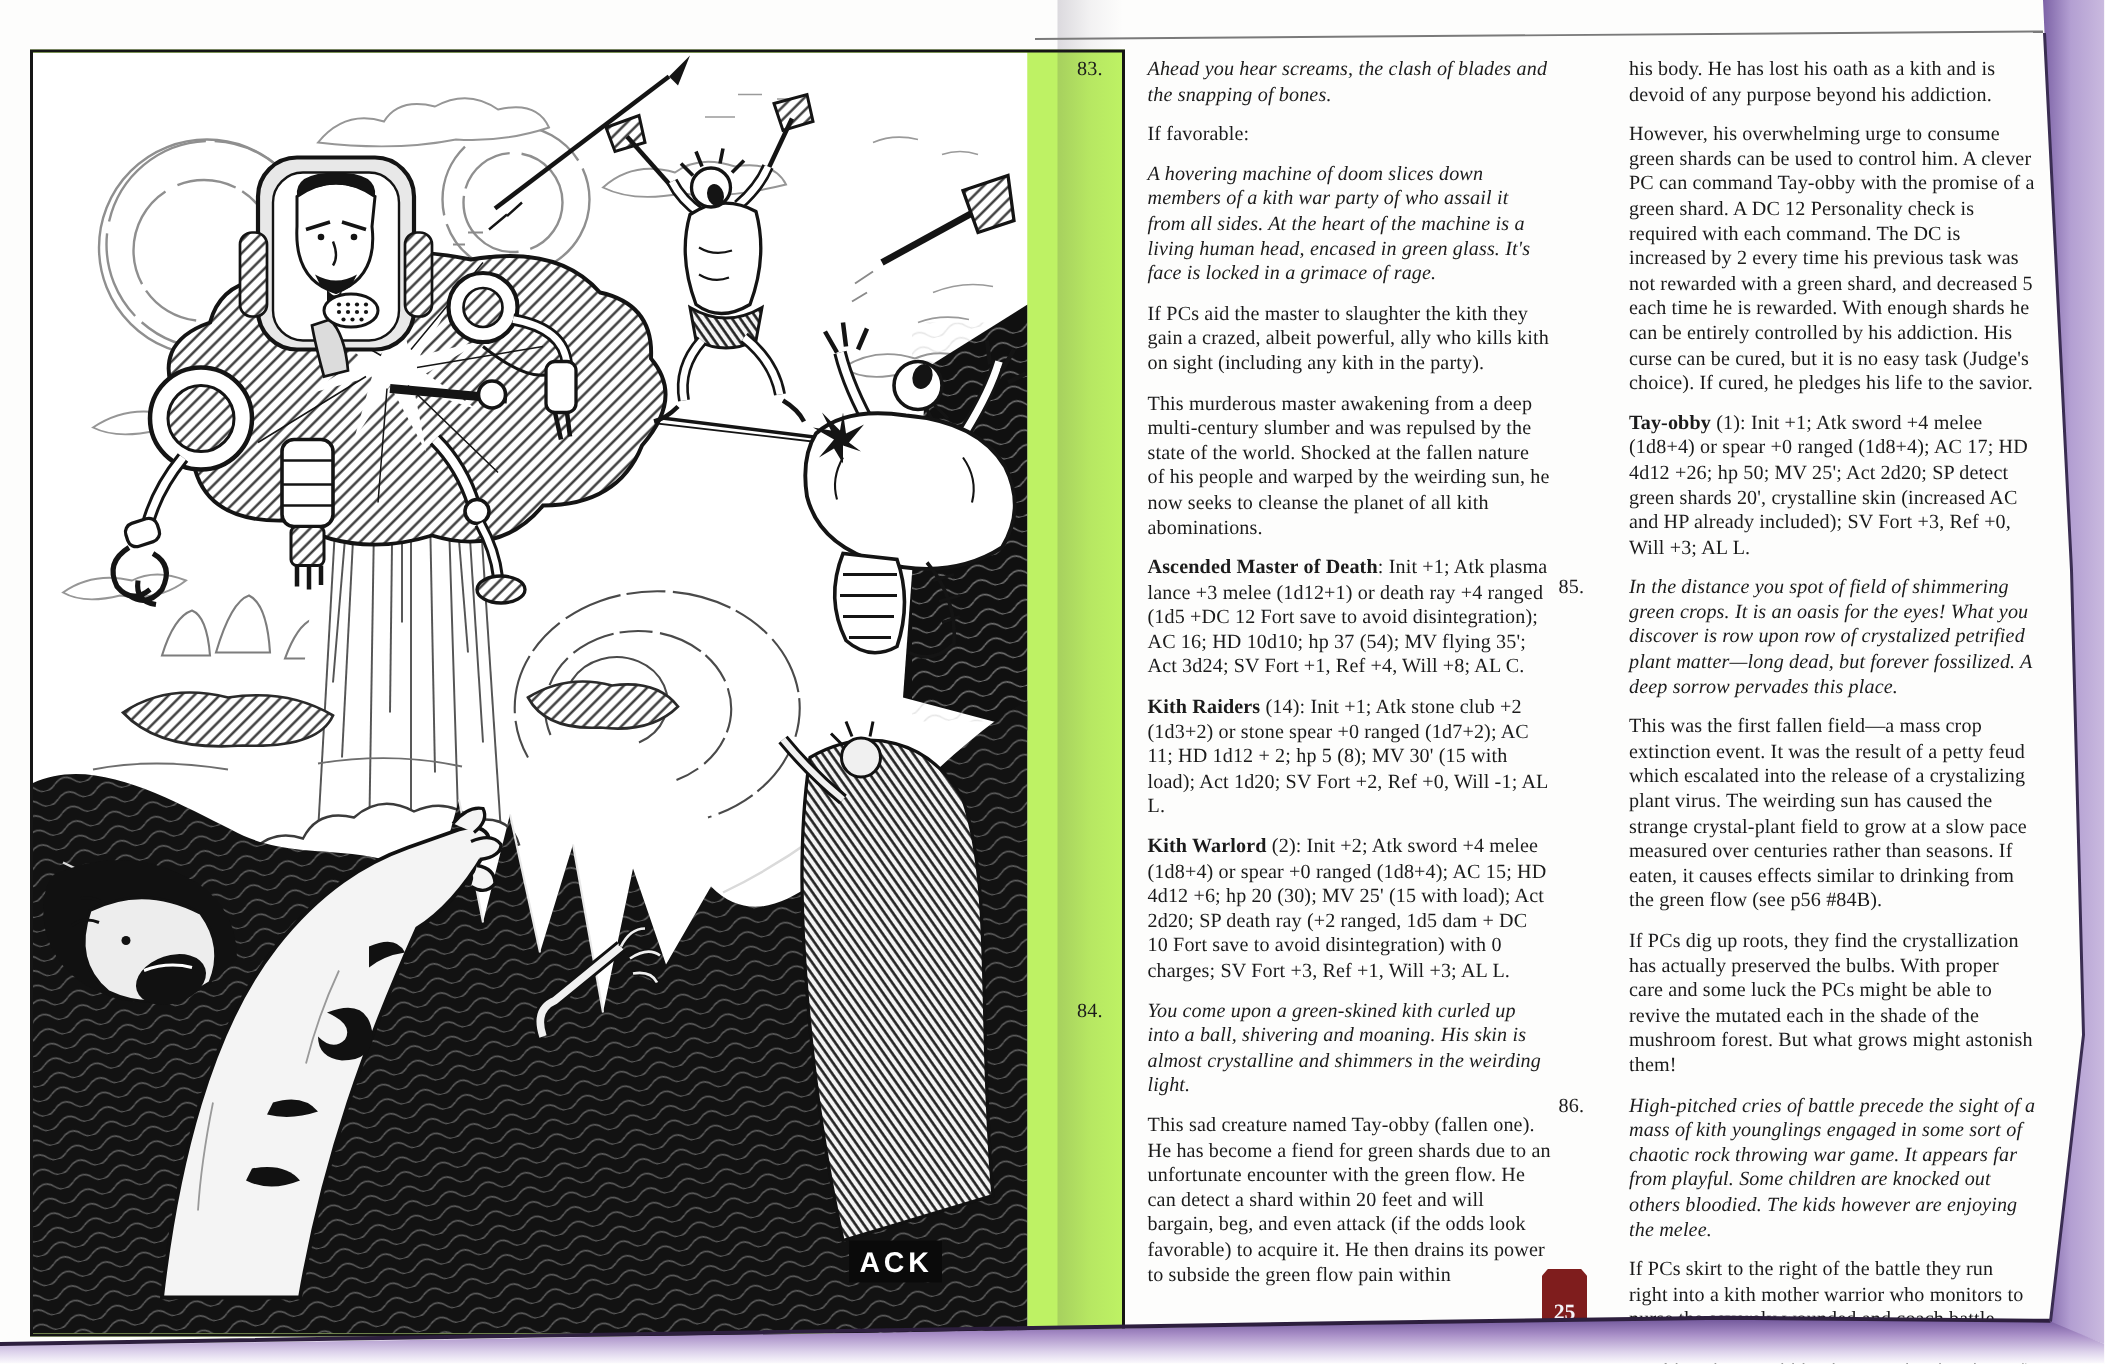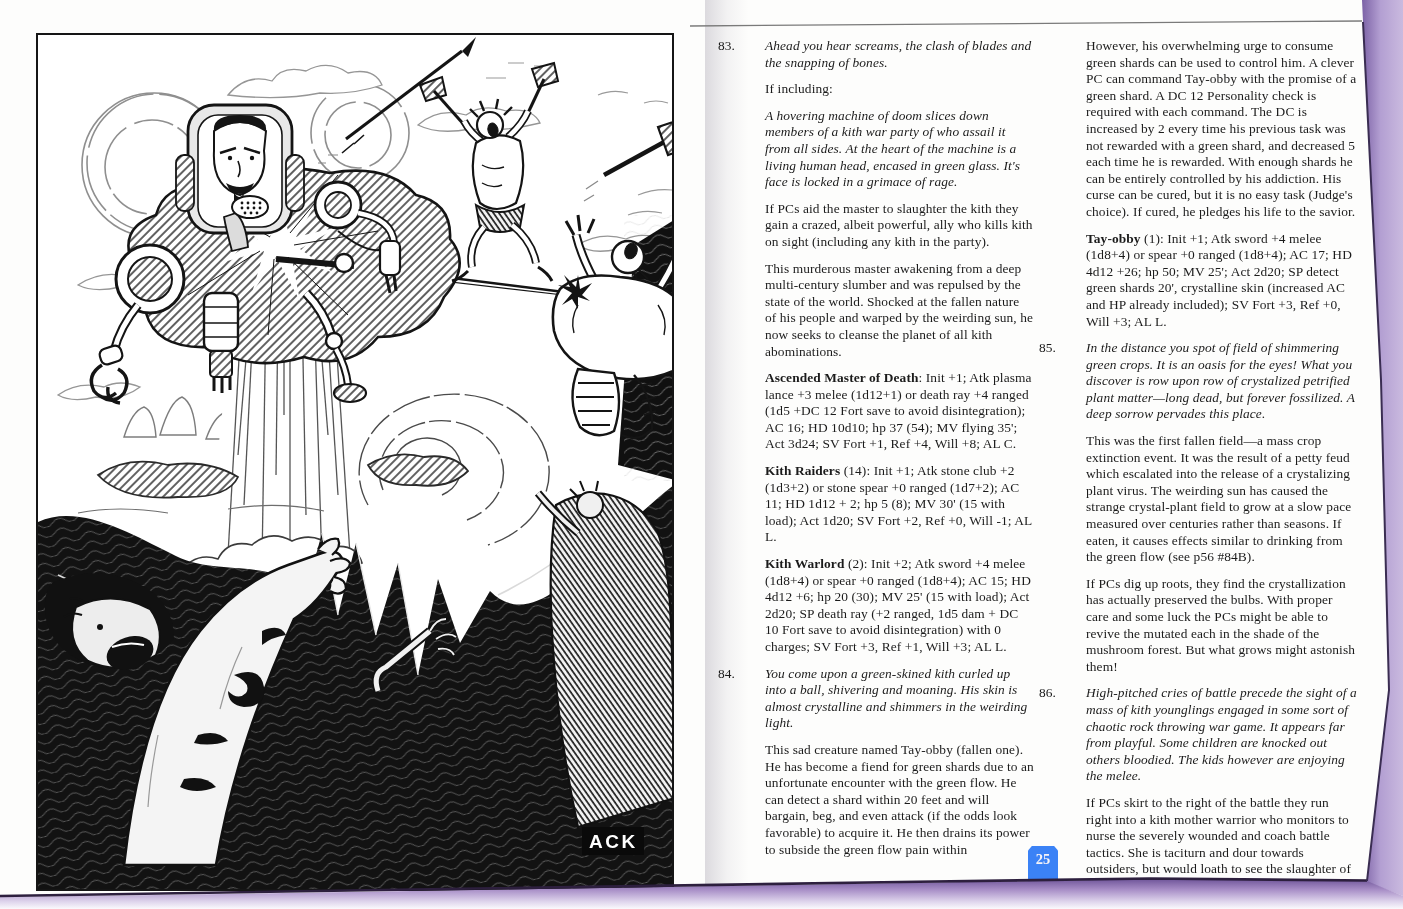--- a/index.html
+++ b/index.html
@@ -1,21 +1,21 @@
 <!DOCTYPE html>
 <html><head>
 <meta charset="utf-8">
 <style>
   html,body{margin:0;padding:0;}
   body{width:1403px;height:909px;overflow:hidden;background:#fff;
        font-family:"Liberation Serif",serif;}
   .canvas{position:relative;width:1403px;height:909px;background:#fdfdfc;}
 
   
-  .art-frame{position:absolute;left:36px;top:33px;width:638px;height:858px;
+  .art-frame{position:absolute;left:20px;top:33px;width:730px;height:858px;
              border:2px solid #151515;background:#bef264;box-sizing:border-box;overflow:hidden;}
   .art-frame svg{display:block;}
 
   
   .gutter{position:absolute;left:705px;top:0;width:58px;height:884px;
           background:linear-gradient(90deg,rgba(45,33,66,.16),rgba(45,33,66,.05) 38%,rgba(45,33,66,0) 75%);
           pointer-events:none;}
 
   
   .textpage{position:absolute;left:716px;top:38px;width:640px;height:820px;color:#1b1b1b;}
@@ -23,24 +23,24 @@
   .col1{left:2px;width:316px;}
   .col2{left:323px;width:318px;}
   .entry{display:flex;}
   .num{width:31px;flex:none;}
   .paras{flex:1;}
   .para{margin:0 0 10px 16px;}
   .para.readaloud{font-style:italic;}
   .para.stat b{font-weight:700;}
 
   
-  .page-tab{position:absolute;left:1028px;top:846px;width:30px;height:37px;background:#3b82f6;
+  .page-tab{position:absolute;left:1028px;top:846px;width:30px;height:37px;background:#7f1d1d;
             clip-path:polygon(0 12%,13% 0,87% 0,100% 12%,100% 100%,0 100%);
             color:#f5f3f7;text-align:center;font-size:14.5px;font-weight:bold;
-            padding-top:5px;box-sizing:border-box;font-family:"Liberation Serif",serif;}
+            padding-top:21px;box-sizing:border-box;font-family:"Liberation Serif",serif;}
 
   
   .edges{position:absolute;left:0;top:0;pointer-events:none;}
 </style>
 </head>
 <body>
 
 <div class="canvas">
 
   <div class="art-frame">
@@ -320,41 +320,42 @@
   </div>
 
   <div class="gutter"></div>
 
   <div class="textpage">
     <div class="col col1">
         <div class="entry">
           <div class="num">83.</div>
           <div class="paras">
             <p class="para readaloud">Ahead you hear screams, the clash of blades and the snapping of bones.</p>
-            <p class="para plain">If including:</p>
+            <p class="para plain">If favorable:</p>
             <p class="para readaloud">A hovering machine of doom slices down members of a kith war party of who assail it from all sides. At the heart of the machine is a living human head, encased in green glass. It's face is locked in a grimace of rage.</p>
             <p class="para plain">If PCs aid the master to slaughter the kith they gain a crazed, albeit powerful, ally who kills kith on sight (including any kith in the party).</p>
             <p class="para plain">This murderous master awakening from a deep multi-century slumber and was repulsed by the state of the world. Shocked at the fallen nature of his people and warped by the weirding sun, he now seeks to cleanse the planet of all kith abominations.</p>
             <p class="para stat"><b>Ascended Master of Death</b>: Init +1; Atk plasma lance +3 melee (1d12+1) or death ray +4 ranged (1d5 +DC 12 Fort save to avoid disintegration); AC 16; HD 10d10; hp 37 (54); MV flying 35'; Act 3d24; SV Fort +1, Ref +4, Will +8; AL C.</p>
             <p class="para stat"><b>Kith Raiders</b> (14): Init +1; Atk stone club +2 (1d3+2) or stone spear +0 ranged (1d7+2); AC 11; HD 1d12 + 2; hp 5 (8); MV 30' (15 with load); Act 1d20; SV Fort +2, Ref +0, Will -1; AL L.</p>
             <p class="para stat"><b>Kith Warlord</b> (2): Init +2; Atk sword +4 melee (1d8+4) or spear +0 ranged (1d8+4); AC 15; HD 4d12 +6; hp 20 (30); MV 25' (15 with load); Act 2d20; SP death ray (+2 ranged, 1d5 dam + DC 10 Fort save to avoid disintegration) with 0 charges; SV Fort +3, Ref +1, Will +3; AL L.</p>
           </div>
         </div>
         <div class="entry">
           <div class="num">84.</div>
           <div class="paras">
             <p class="para readaloud">You come upon a green-skined kith curled up into a ball, shivering and moaning. His skin is almost crystalline and shimmers in the weirding light.</p>
             <p class="para plain">This sad creature named Tay-obby (fallen one). He has become a fiend for green shards due to an unfortunate encounter with the green flow. He can detect a shard within 20 feet and will bargain, beg, and even attack (if the odds look favorable) to acquire it. He then drains its power to subside the green flow pain within</p>
           </div>
         </div>
       </div>
     <div class="col col2">
         <div class="entry">
           <div class="num"></div>
           <div class="paras">
+            <p class="para plain">his body. He has lost his oath as a kith and is devoid of any purpose beyond his addiction.</p>
             <p class="para plain">However, his overwhelming urge to consume green shards can be used to control him. A clever PC can command Tay-obby with the promise of a green shard. A DC 12 Personality check is required with each command. The DC is increased by 2 every time his previous task was not rewarded with a green shard, and decreased 5 each time he is rewarded. With enough shards he can be entirely controlled by his addiction. His curse can be cured, but it is no easy task (Judge's choice). If cured, he pledges his life to the savior.</p>
             <p class="para stat"><b>Tay-obby</b> (1): Init +1; Atk sword +4 melee (1d8+4) or spear +0 ranged (1d8+4); AC 17; HD 4d12 +26; hp 50; MV 25'; Act 2d20; SP detect green shards 20', crystalline skin (increased AC and HP already included); SV Fort +3, Ref +0, Will +3; AL L.</p>
           </div>
         </div>
         <div class="entry">
           <div class="num">85.</div>
           <div class="paras">
             <p class="para readaloud">In the distance you spot of field of shimmering green crops. It is an oasis for the eyes! What you discover is row upon row of crystalized petrified plant matter—long dead, but forever fossilized. A deep sorrow pervades this place.</p>
             <p class="para plain">This was the first fallen field—a mass crop extinction event. It was the result of a petty feud which escalated into the release of a crystalizing plant virus. The weirding sun has caused the strange crystal-plant field to grow at a slow pace measured over centuries rather than seasons. If eaten, it causes effects similar to drinking from the green flow (see p56 #84B).</p>
             <p class="para plain">If PCs dig up roots, they find the crystallization has actually preserved the bulbs. With proper care and some luck the PCs might be able to revive the mutated each in the shade of the mushroom forest. But what grows might astonish them!</p>

